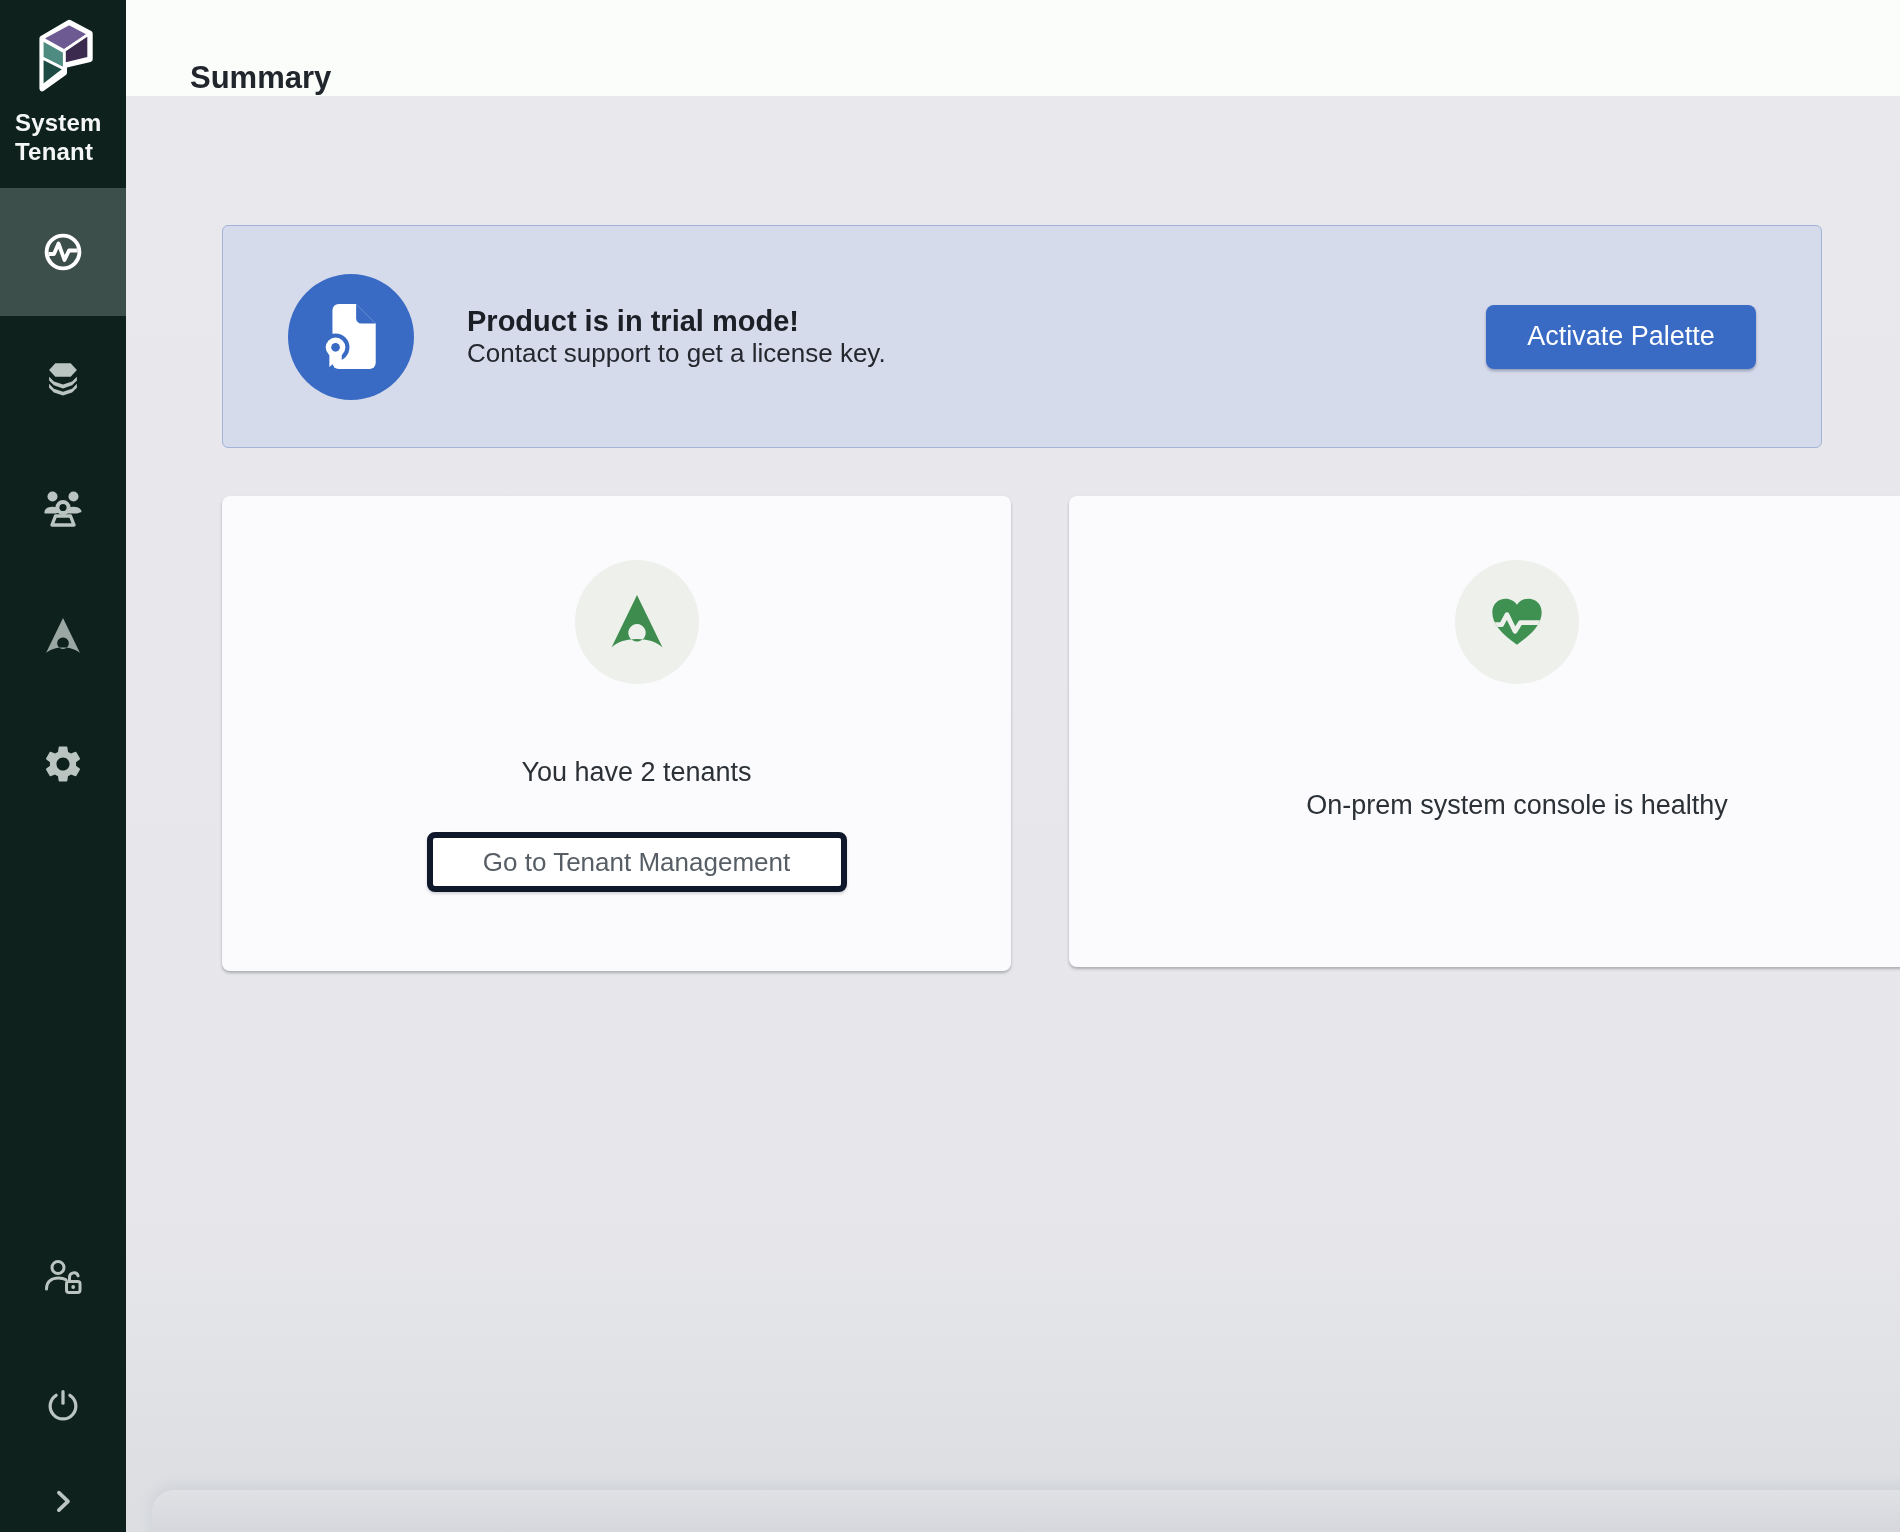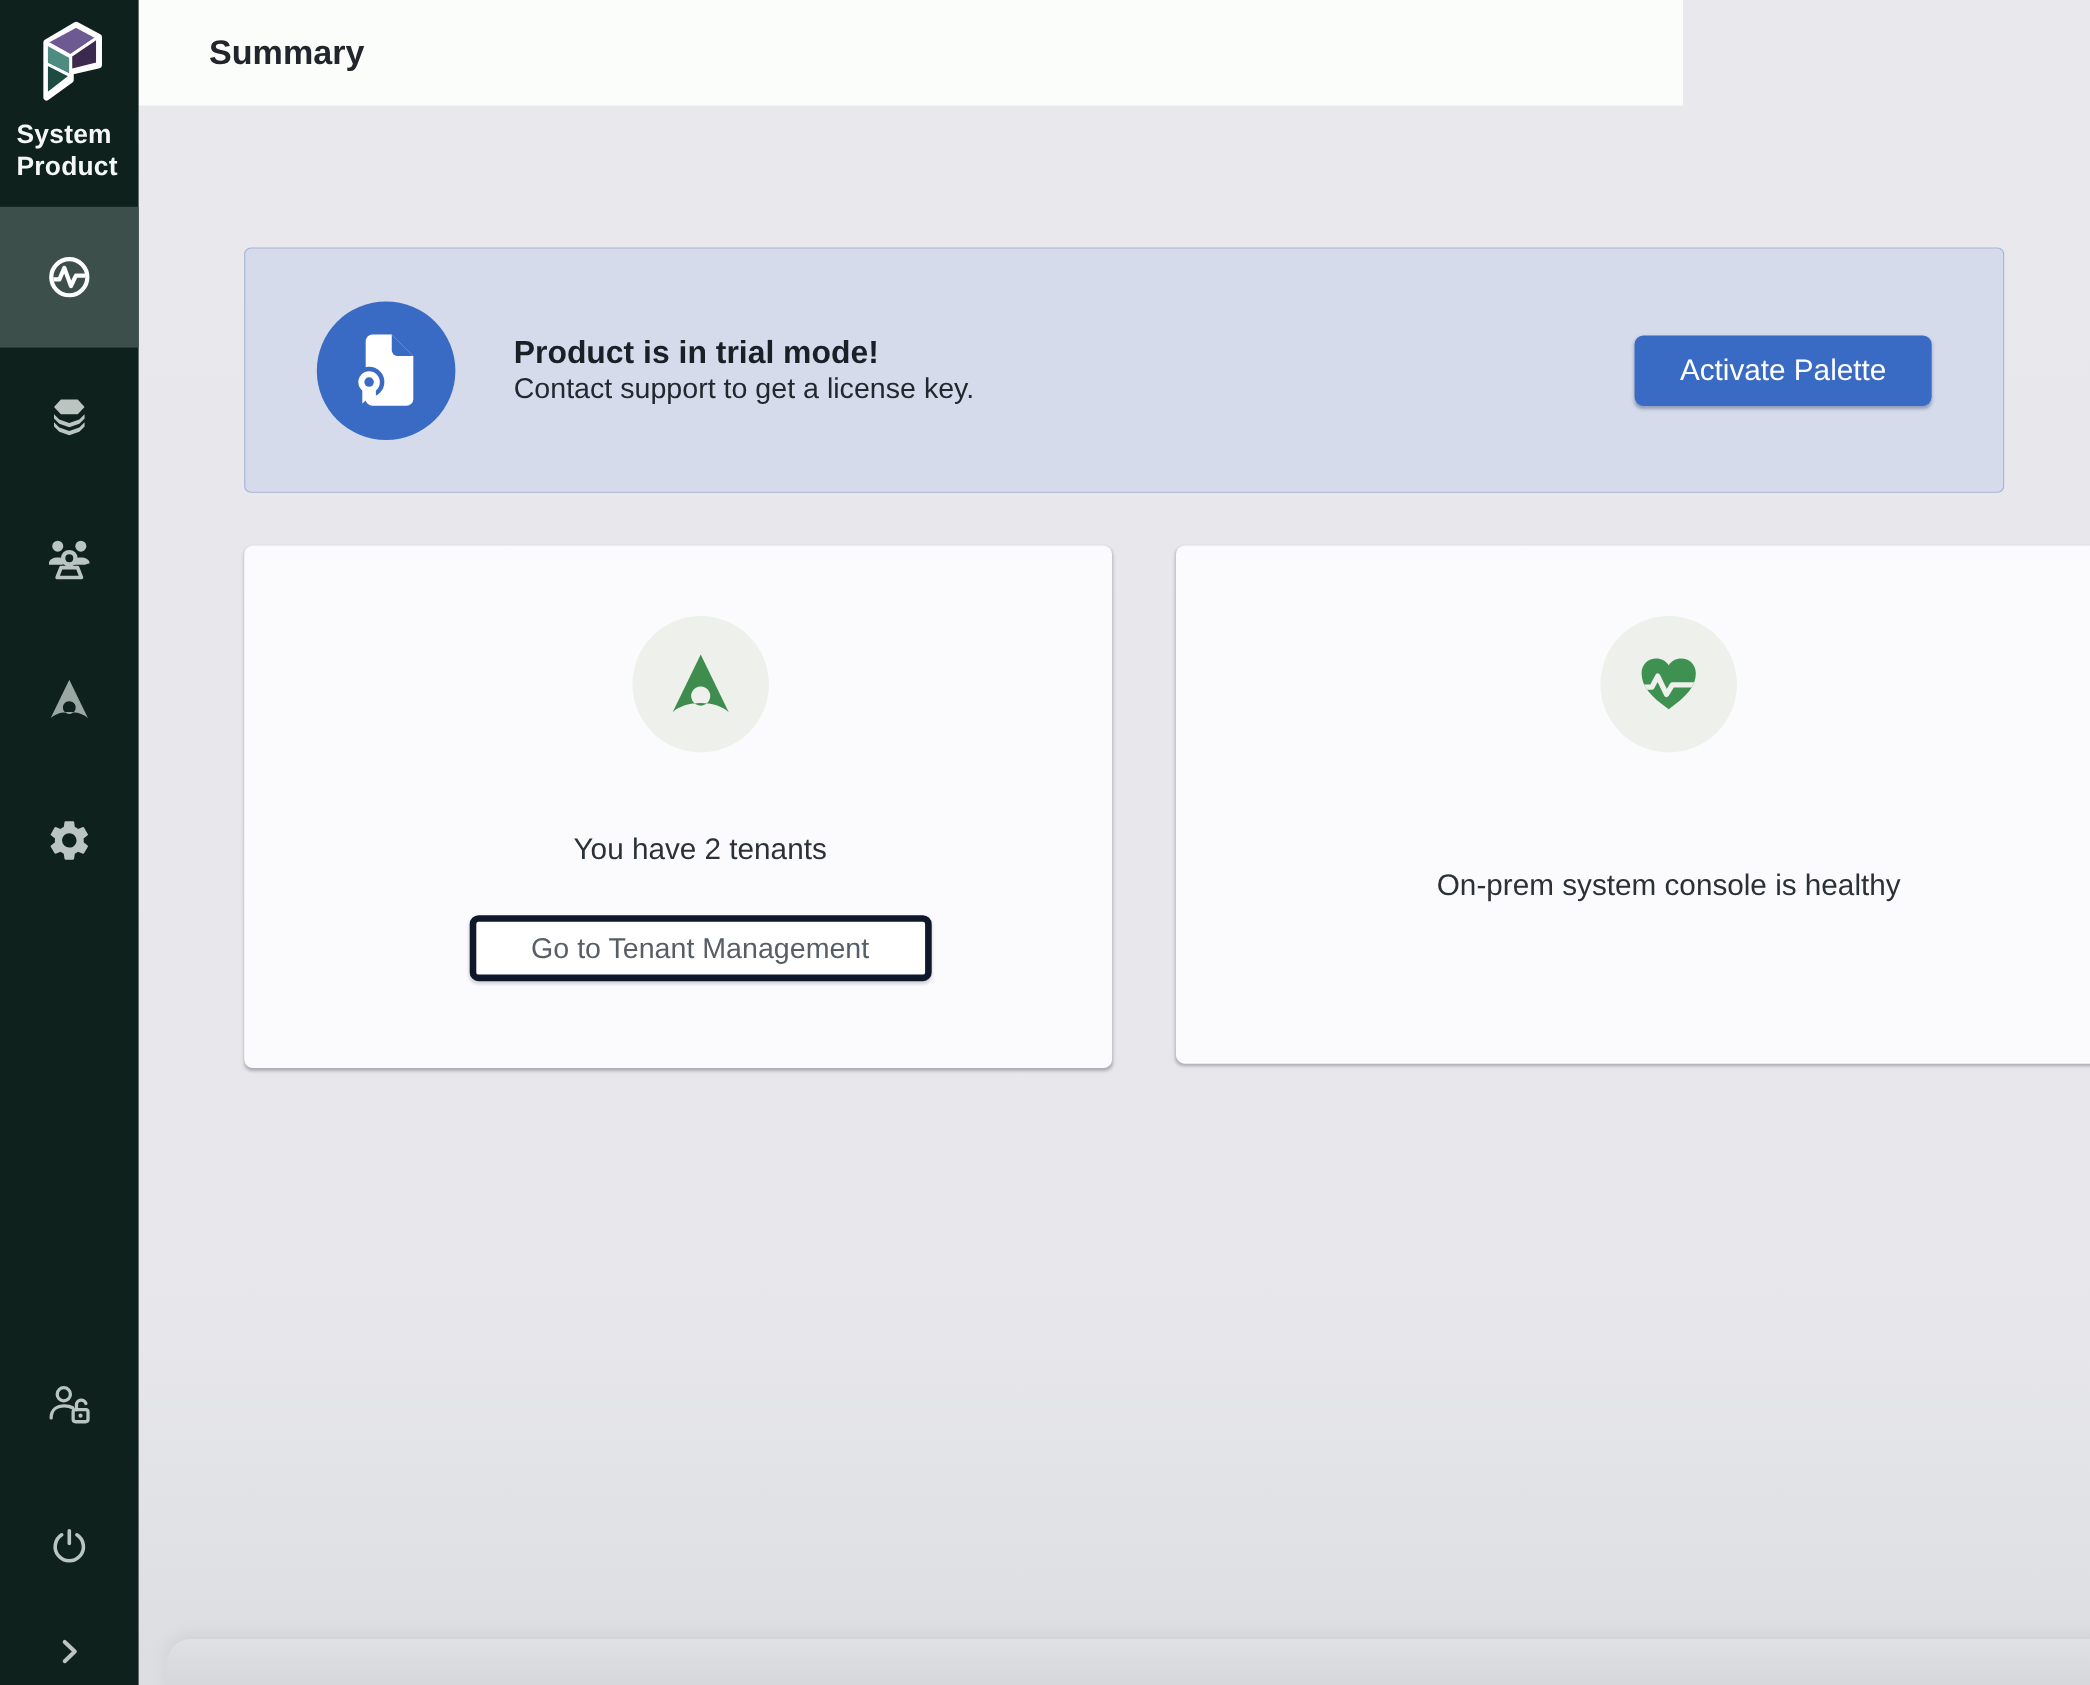--- a/index.html
+++ b/index.html
@@ -13,22 +13,22 @@
   .logo-wrap { margin-top:14px; width:126px; display:flex; justify-content:center; }
   .brand { width:126px; padding-left:15px; margin-top:6px; color:#f4f7f5;
            font-size:24px; font-weight:700; line-height:29px; letter-spacing:.2px; }
   .nav { margin-top:22px; width:126px; display:flex; flex-direction:column; }
   .nav-item { width:126px; height:128px; display:flex; align-items:center; justify-content:center; cursor:pointer; }
   .nav-item.active { background:#3d4f4b; }
   .nav-bottom { margin-top:auto; width:126px; display:flex; flex-direction:column; }
   .nav-item.small { height:62px; }
 
   
-  .topbar { position:absolute; left:126px; top:0; width:1404px; height:96px;
-            background:#fbfdfa; display:flex; align-items:center; z-index:4; }
+  .topbar { position:absolute; left:126px; top:0; width:1774px; height:96px;
+            background:#fbfdfa; display:flex; align-items:flex-end; z-index:4; }
   .page-title { margin-left:64px; font-size:31px; font-weight:600; color:#20262c; }
 
   
   .content { position:absolute; left:126px; top:96px; width:1774px; height:1436px;
              background:linear-gradient(180deg,#e9e9ed 0%,#e7e7eb 78%,#dcdee2 98%); overflow:hidden; }
   .bottom-sheet { position:absolute; left:26px; right:-24px; bottom:-26px; height:68px;
                   border-radius:22px; background:linear-gradient(180deg,#e0e1e5,#cfd1d6);
                   box-shadow:0 -4px 14px rgba(90,95,105,0.10); }
 
   
@@ -73,21 +73,21 @@
           <path d="M13 20 L35 7 L52 16 L52 37 L31 42 L31 48 L13 61 Z"></path>
         </g>
         <polygon points="13,20 35,8 51,16.5 31,30" fill="#6e5a92" stroke="#ffffff" stroke-width="2.2" stroke-linejoin="round"></polygon>
         <polygon points="31,30 51,16.5 51,36 31,41" fill="#3c2a4e" stroke="#ffffff" stroke-width="2.2" stroke-linejoin="round"></polygon>
         <polygon points="13,21 31,31 31,45 13,36" fill="#4e8b81" stroke="#ffffff" stroke-width="2.2" stroke-linejoin="round"></polygon>
         <polygon points="13,36 31,45 13,59" fill="#1d4a42" stroke="#ffffff" stroke-width="2.2" stroke-linejoin="round"></polygon>
       </svg>
     </div>
     <div class="brand">
       <div>System</div>
-      <div>Product</div>
+      <div>Tenant</div>
     </div>
 
     <nav class="nav">
       <div class="nav-item active">
         <svg width="48" height="48" viewBox="0 0 48 48">
           <defs>
               <clipPath id="clipAct">
                 <circle cx="24" cy="24" r="14.6"></circle>
               </clipPath>
             </defs>

